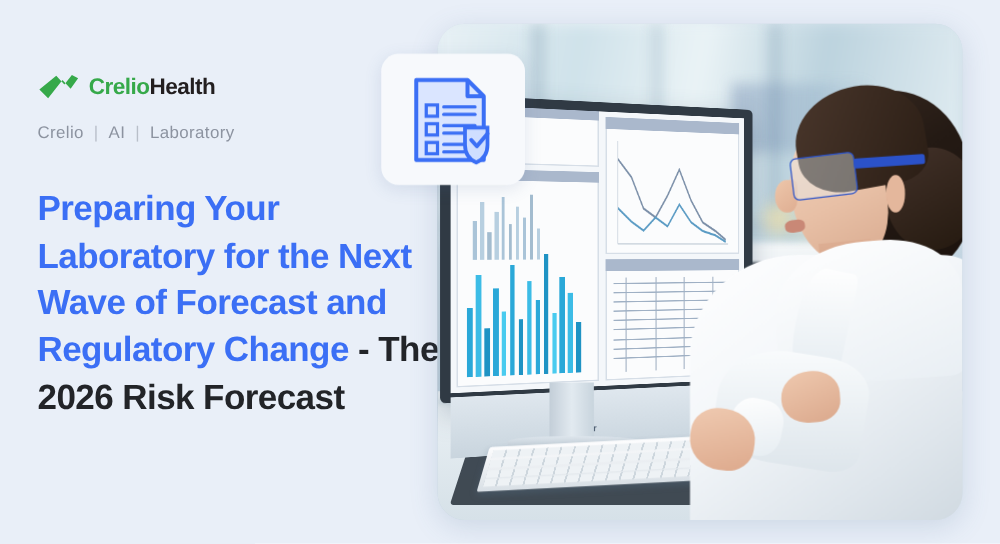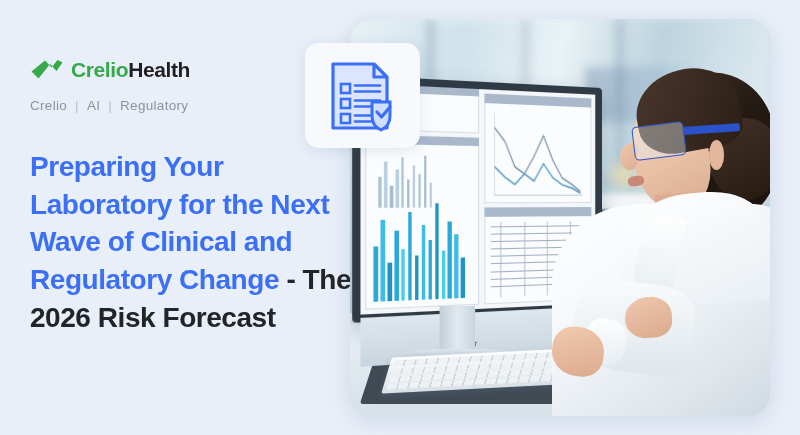--- a/index.html
+++ b/index.html
@@ -28,21 +28,21 @@
   #logo-row {
     display:flex;
     align-items:center;
     gap:7px;
     height:34px;
   }
 
   #logo-mark { display:block; }
 
   #wordmark {
-    font-size:21px;
+    font-size:18px;
     font-weight:bold;
     letter-spacing:-0.4px;
     line-height:1;
     white-space:nowrap;
   }
   #wordmark .crelio { color:#36a94a; }
   #wordmark .health { color:#231f20; }
 
   #tagline {
     margin-top:12px;
@@ -320,27 +320,27 @@
         <span id="wordmark">
           <span class="crelio">Crelio</span><span class="health">Health</span>
         </span>
       </div>
 
       <div id="tagline">
         <span>Crelio</span>
         <span class="sep">|</span>
         <span>AI</span>
         <span class="sep">|</span>
-        <span>Regulatory</span>
+        <span>Laboratory</span>
       </div>
 
     </div>
   </div>
 
-  <h1 id="headline"><span class="blue">Preparing Your Laboratory for the Next Wave of Clinical and Regulatory Change</span><span class="dark"> - The 2026 Risk Forecast</span></h1>
+  <h1 id="headline"><span class="blue">Preparing Your Laboratory for the Next Wave of Forecast and Regulatory Change</span><span class="dark"> - The 2026 Risk Forecast</span></h1>
 
   <div id="photo-card">
     <div id="photo-scene">
 
       <div class="bg-band" id="bb1"></div>
       <div class="bg-band" id="bb2"></div>
       <div class="bg-band" id="bb3"></div>
       <div class="bg-band" id="bb4"></div>
       <div class="bg-band" id="bb5"></div>
       <div class="bg-band" id="bb6"></div>

